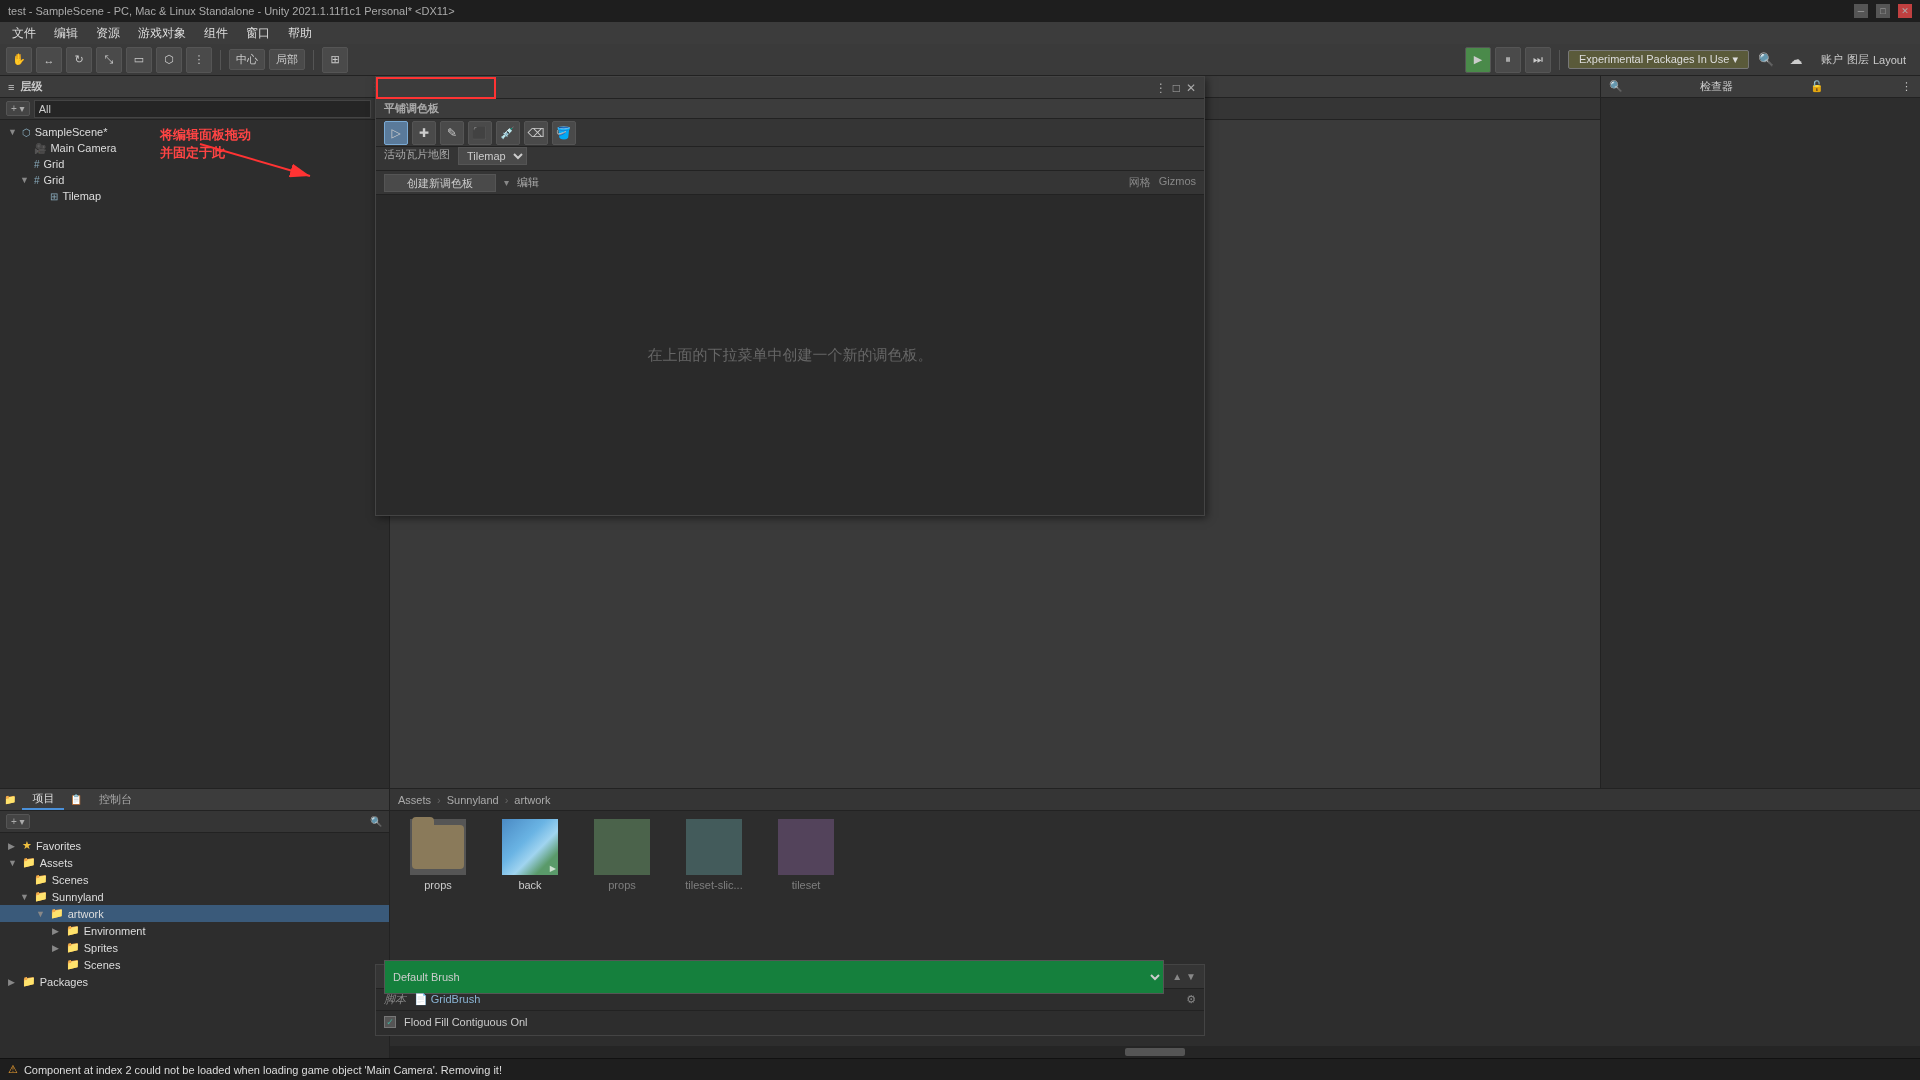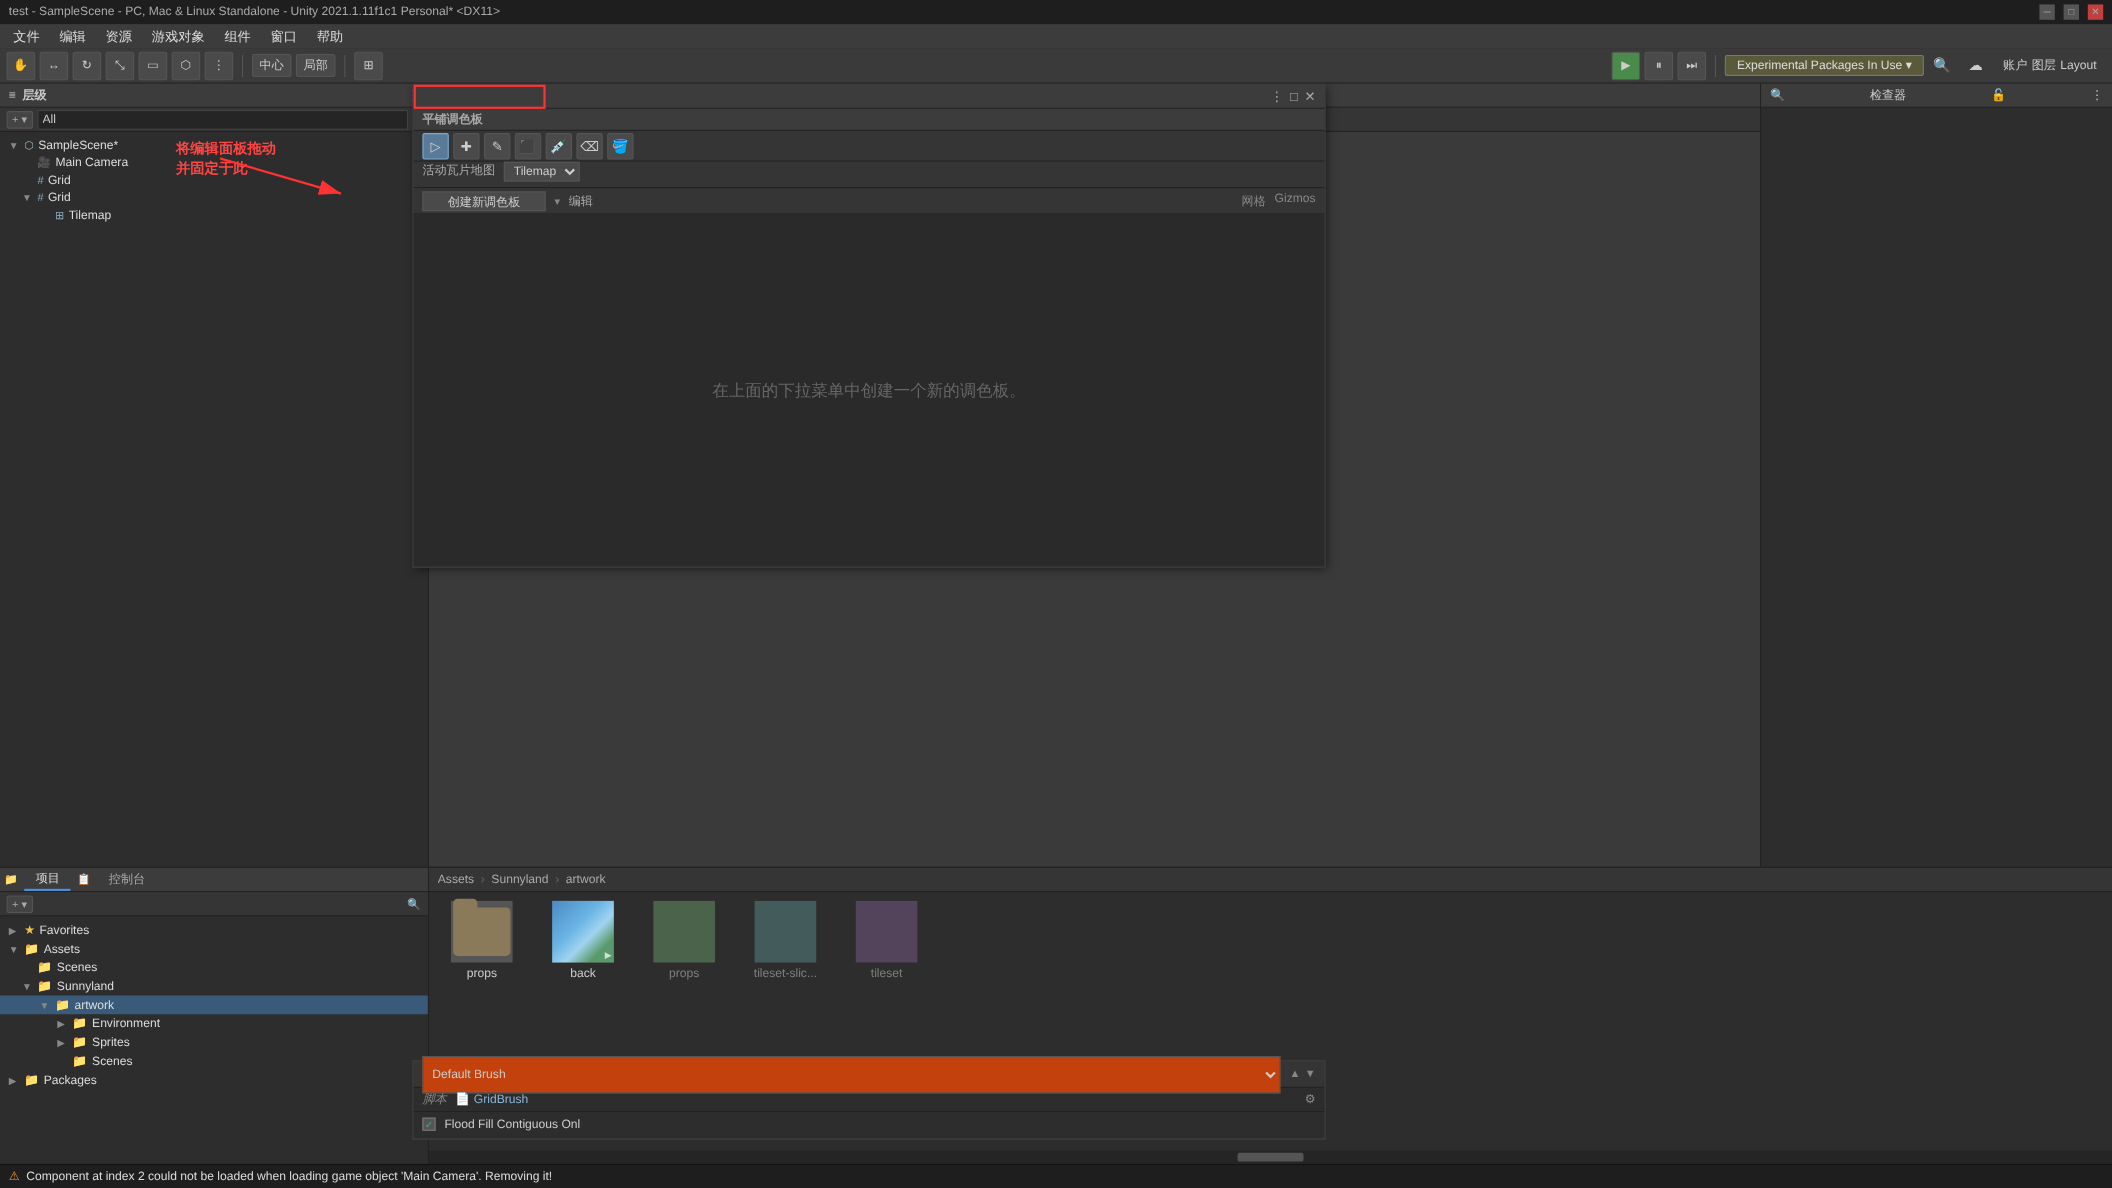--- a/index.html
+++ b/index.html
@@ -479,21 +479,21 @@
       height: 24px;
       background: #353535;
       display: flex;
       align-items: center;
       padding: 0 8px;
       gap: 8px;
       border-bottom: 1px solid #222;
     }
     .brush-select {
       flex: 1;
-      background: #c2410c;
+      background: #15803d;
       border: 1px solid #555;
       color: #ccc;
       font-size: 11px;
       height: 34px;
       padding: 0 4px;
     }
     .brush-right { display: flex; gap: 4px; align-items: center; }
     .script-row {
       height: 22px;
       background: #2d2d2d;

